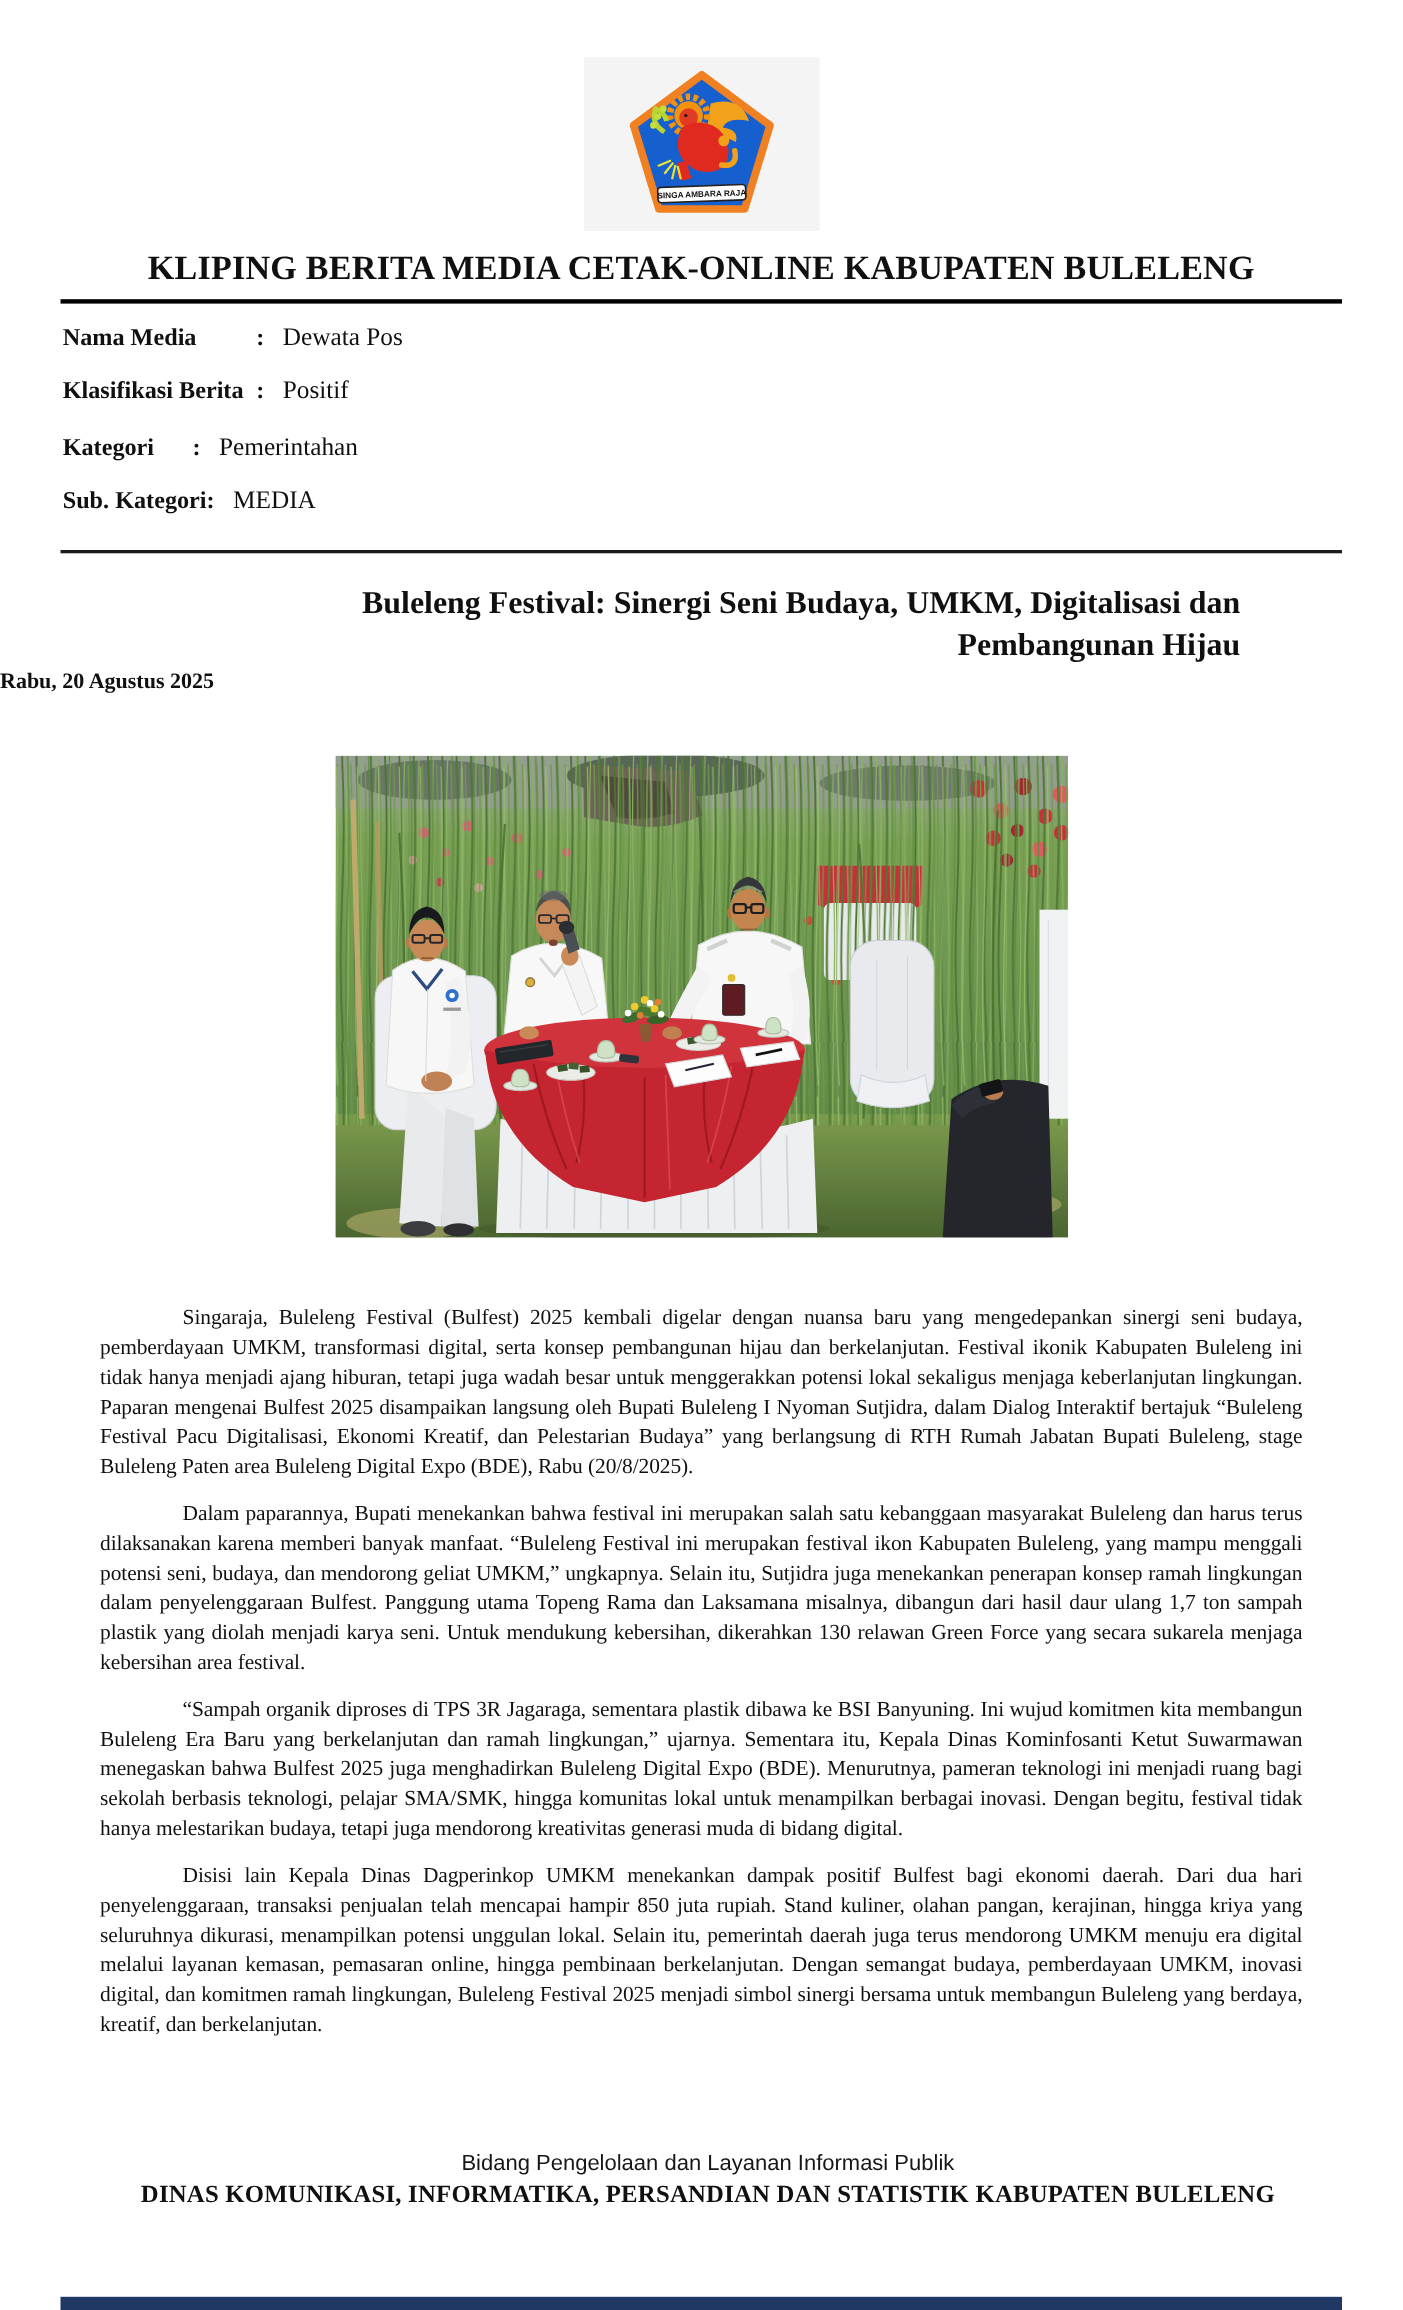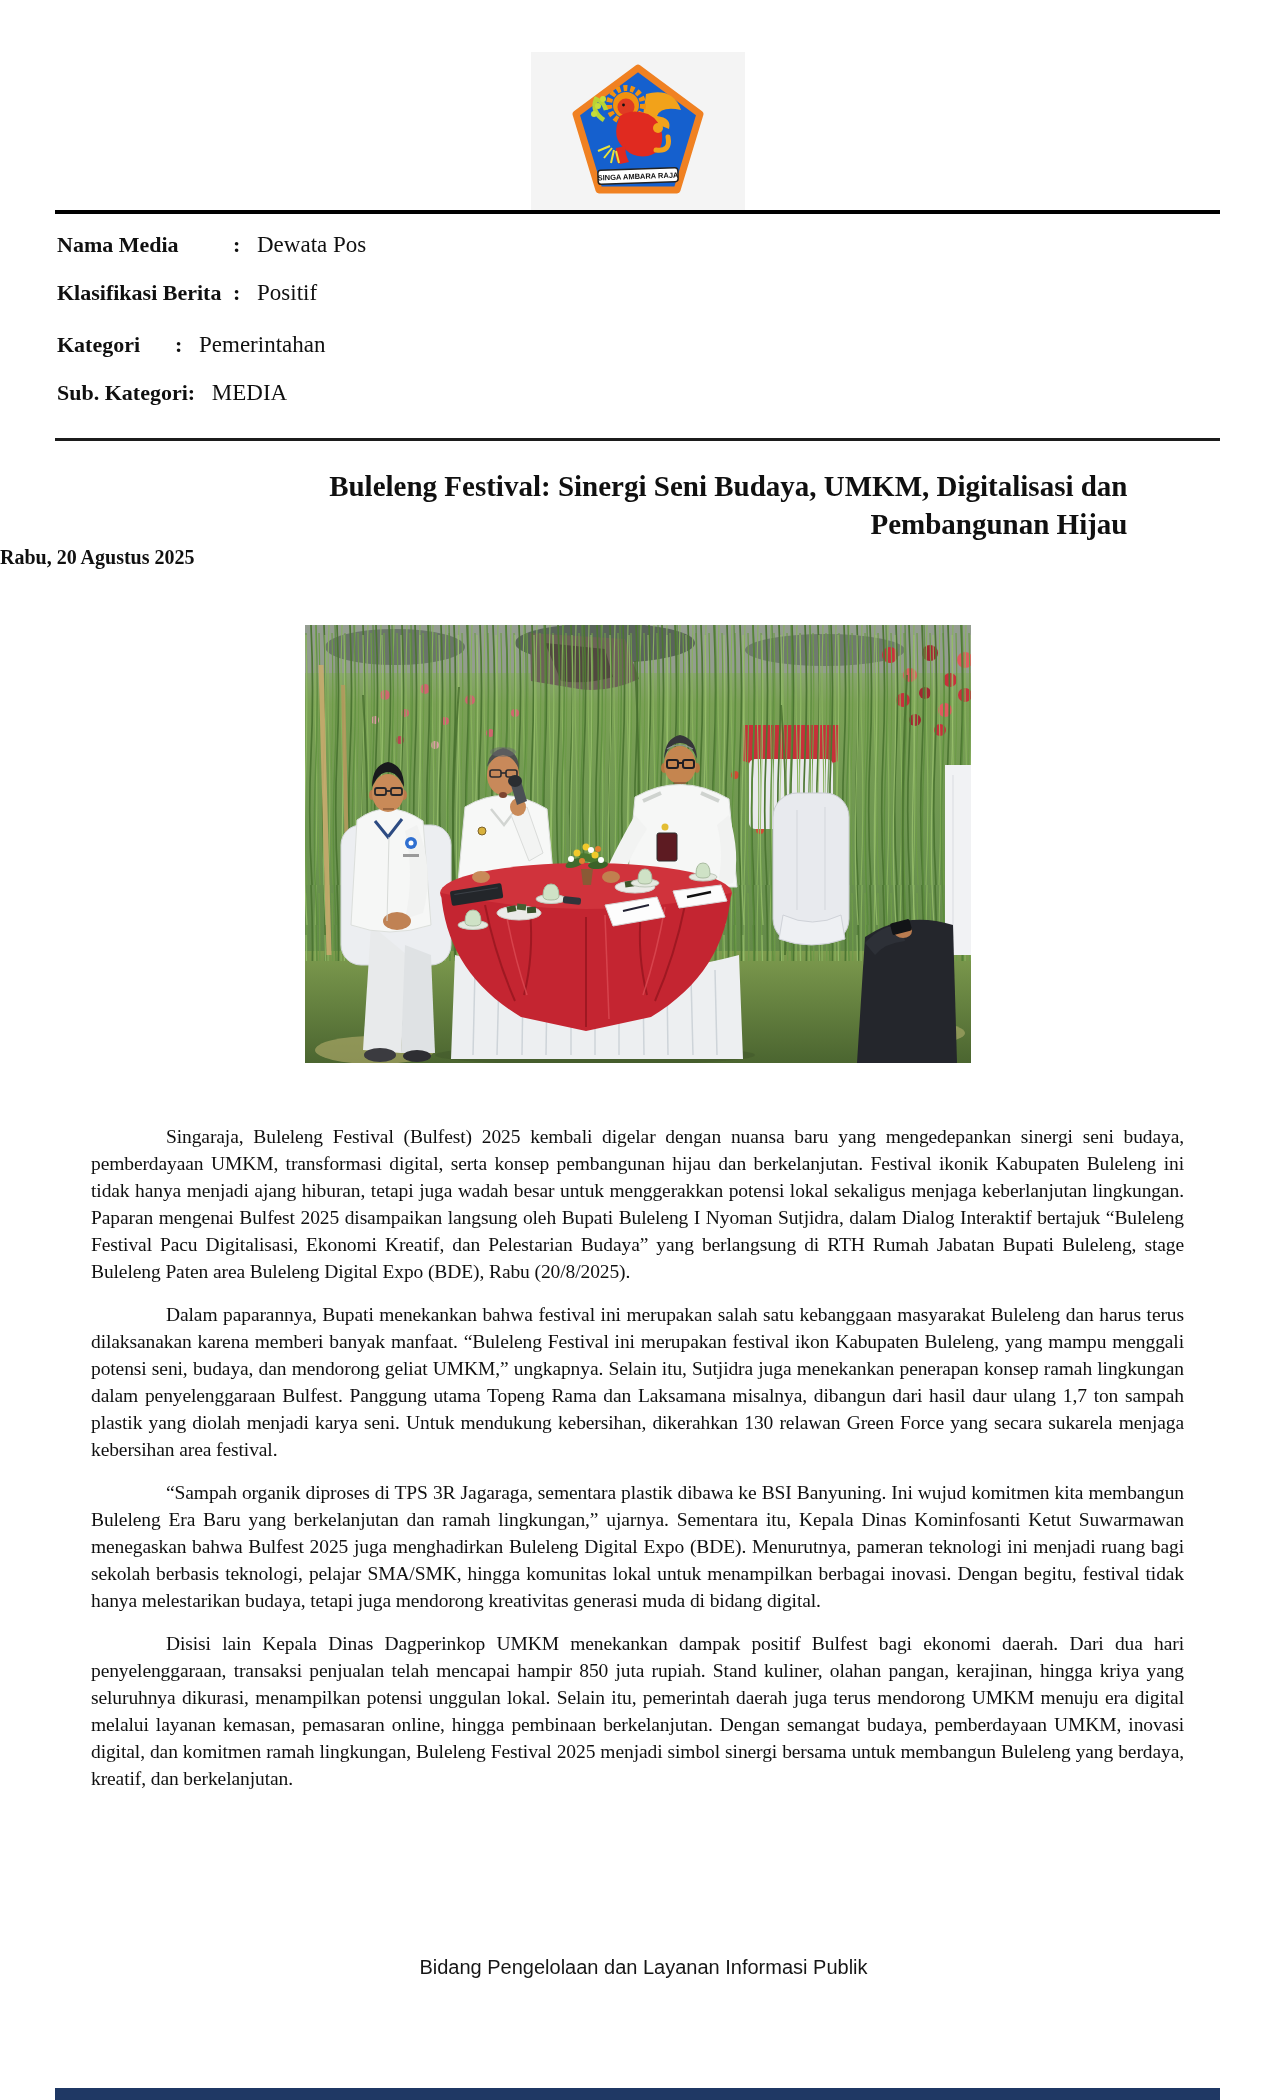--- a/index.html
+++ b/index.html
@@ -62,20 +62,21 @@
 
       <path d="M44,84 l-8,10 M46,86 l-3,13 M48,87 l3,12 M42,82 l-12,5" stroke="#e8e23a" stroke-width="2" fill="none"></path>
 
       <g transform="rotate(-2 70 112)">
         <rect x="30" y="105" width="80" height="14" rx="3" fill="#ffffff" stroke="#222" stroke-width="1.5"></rect>
         <text x="70" y="115" font-size="7.5" text-anchor="middle" fill="#111" font-weight="bold" font-family="Liberation Sans, sans-serif">SINGA AMBARA RAJA</text>
       </g>
     </svg>
   </div>
 
+  <h1 class="doc-title">KLIPING BERITA MEDIA CETAK-ONLINE KABUPATEN BULELENG</h1>
   <div class="rule-thick"></div>
 
   <div class="meta">
     <div class="meta-col left">
       <div class="meta-row">
         <span class="ml">Nama Media</span>
         <span class="mc">:</span>
         <span class="mv">Dewata Pos</span>
       </div>
       <div class="meta-row">
@@ -353,16 +354,17 @@
   <div class="body-text">
     <p>Singaraja, Buleleng Festival (Bulfest) 2025 kembali digelar dengan nuansa baru yang mengedepankan sinergi seni budaya, pemberdayaan UMKM, transformasi digital, serta konsep pembangunan hijau dan berkelanjutan. Festival ikonik Kabupaten Buleleng ini tidak hanya menjadi ajang hiburan, tetapi juga wadah besar untuk menggerakkan potensi lokal sekaligus menjaga keberlanjutan lingkungan. Paparan mengenai Bulfest 2025 disampaikan langsung oleh Bupati Buleleng I Nyoman Sutjidra, dalam Dialog Interaktif bertajuk “Buleleng Festival Pacu Digitalisasi, Ekonomi Kreatif, dan Pelestarian Budaya” yang berlangsung di RTH Rumah Jabatan Bupati Buleleng, stage Buleleng Paten area Buleleng Digital Expo (BDE), Rabu (20/8/2025).</p>
     <p>Dalam paparannya, Bupati menekankan bahwa festival ini merupakan salah satu kebanggaan masyarakat Buleleng dan harus terus dilaksanakan karena memberi banyak manfaat. “Buleleng Festival ini merupakan festival ikon Kabupaten Buleleng, yang mampu menggali potensi seni, budaya, dan mendorong geliat UMKM,” ungkapnya. Selain itu, Sutjidra juga menekankan penerapan konsep ramah lingkungan dalam penyelenggaraan Bulfest. Panggung utama Topeng Rama dan Laksamana misalnya, dibangun dari hasil daur ulang 1,7 ton sampah plastik yang diolah menjadi karya seni. Untuk mendukung kebersihan, dikerahkan 130 relawan Green Force yang secara sukarela menjaga kebersihan area festival.</p>
     <p>“Sampah organik diproses di TPS 3R Jagaraga, sementara plastik dibawa ke BSI Banyuning. Ini wujud komitmen kita membangun Buleleng Era Baru yang berkelanjutan dan ramah lingkungan,” ujarnya. Sementara itu, Kepala Dinas Kominfosanti Ketut Suwarmawan menegaskan bahwa Bulfest 2025 juga menghadirkan Buleleng Digital Expo (BDE). Menurutnya, pameran teknologi ini menjadi ruang bagi sekolah berbasis teknologi, pelajar SMA/SMK, hingga komunitas lokal untuk menampilkan berbagai inovasi. Dengan begitu, festival tidak hanya melestarikan budaya, tetapi juga mendorong kreativitas generasi muda di bidang digital.</p>
     <p>Disisi lain Kepala Dinas Dagperinkop UMKM menekankan dampak positif Bulfest bagi ekonomi daerah. Dari dua hari penyelenggaraan, transaksi penjualan telah mencapai hampir 850 juta rupiah. Stand kuliner, olahan pangan, kerajinan, hingga kriya yang seluruhnya dikurasi, menampilkan potensi unggulan lokal. Selain itu, pemerintah daerah juga terus mendorong UMKM menuju era digital melalui layanan kemasan, pemasaran online, hingga pembinaan berkelanjutan. Dengan semangat budaya, pemberdayaan UMKM, inovasi digital, dan komitmen ramah lingkungan, Buleleng Festival 2025 menjadi simbol sinergi bersama untuk membangun Buleleng yang berdaya, kreatif, dan berkelanjutan.</p>
   </div>
 
 
   <div class="footer">
     <div class="footer-line1">Bidang Pengelolaan dan Layanan Informasi Publik</div>
+    <div class="footer-line2">DINAS KOMUNIKASI, INFORMATIKA, PERSANDIAN DAN STATISTIK KABUPATEN BULELENG</div>
   </div>
   <div class="bottom-bar"></div>
 
 </div>
 
 </body></html>

